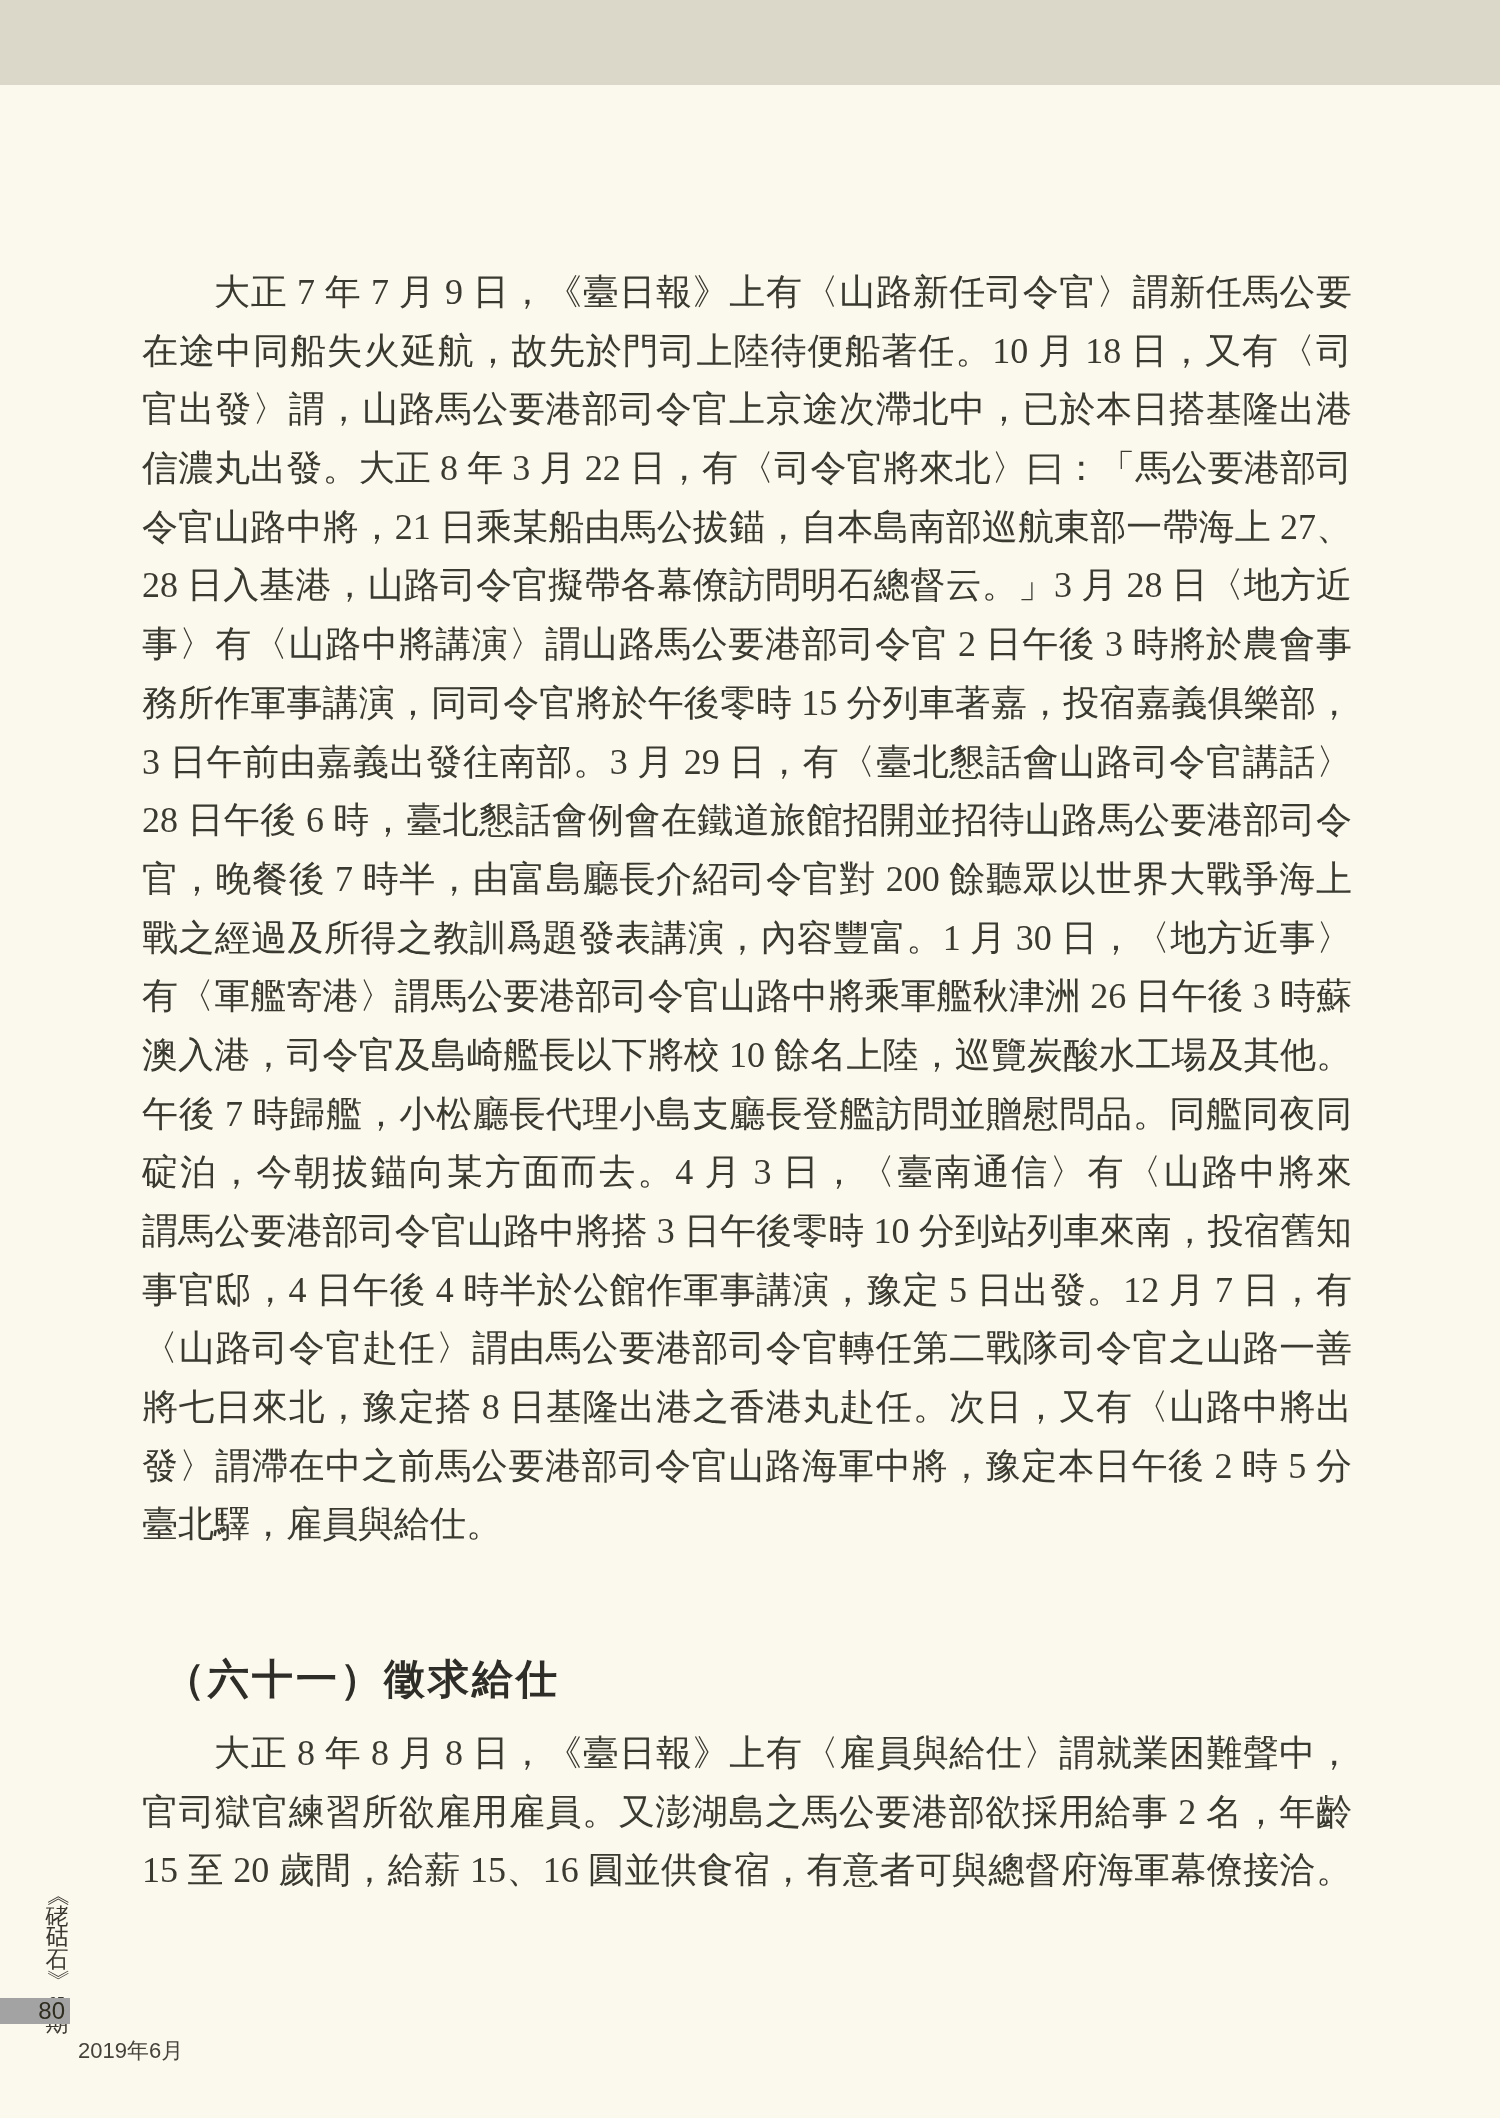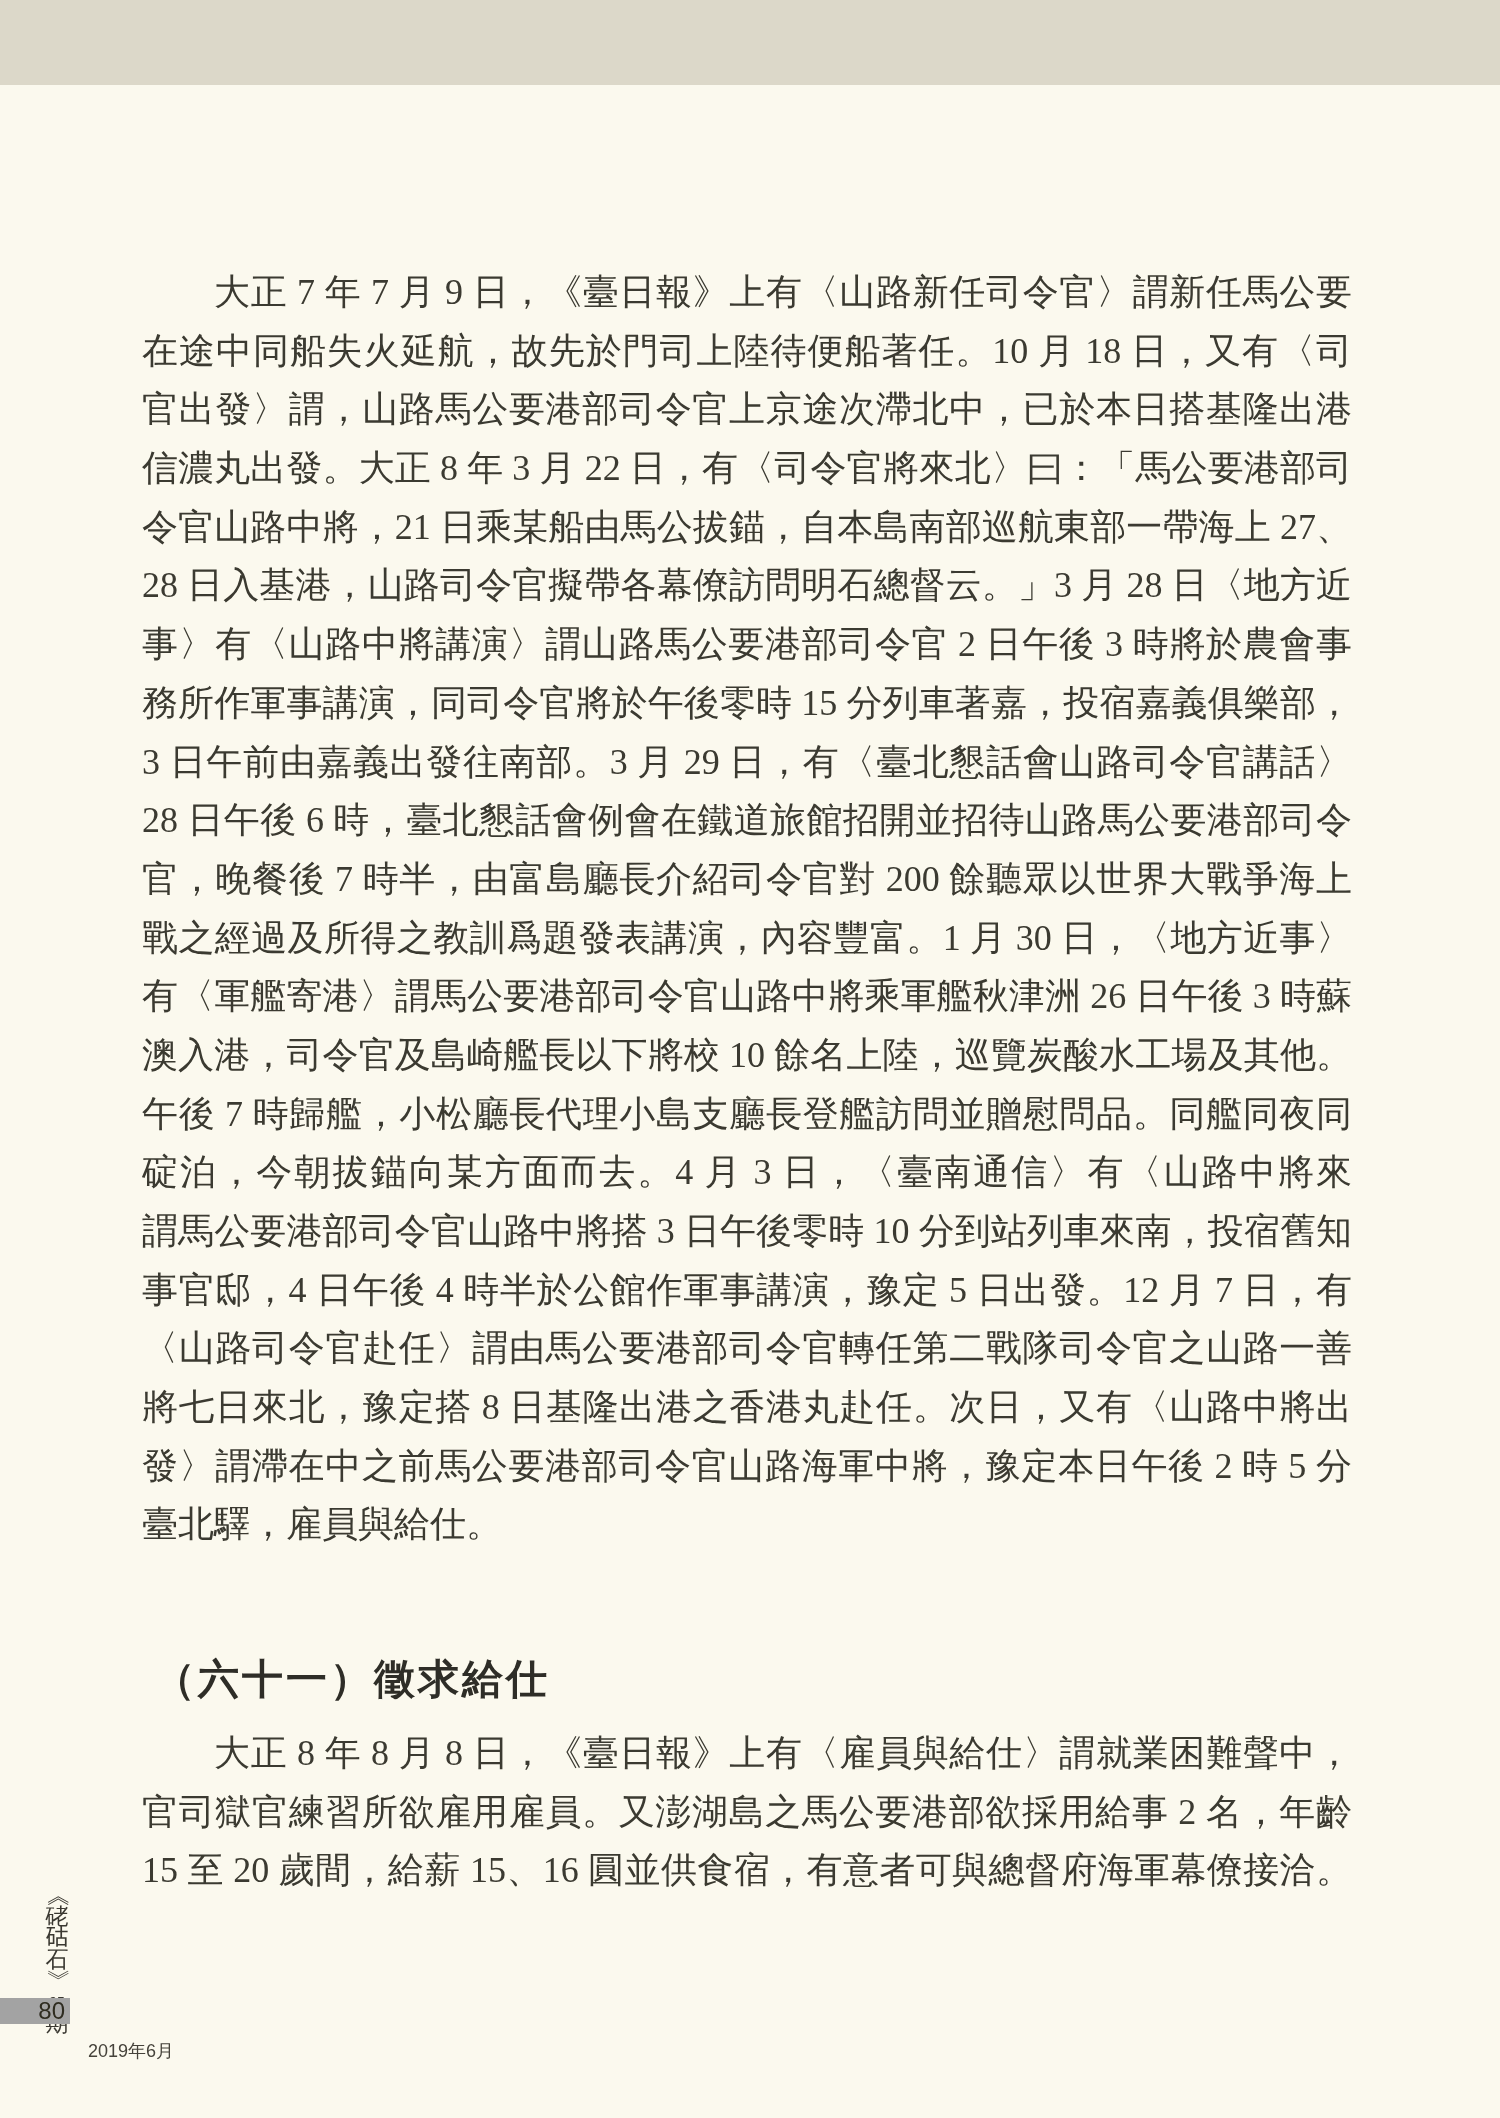--- a/index.html
+++ b/index.html
@@ -41,21 +41,21 @@
   .line {
     text-align: justify;
     text-align-last: justify;
     height: 58.7px;
     overflow: hidden;
   }
   .line.indent { padding-left: 72px; }
   .line.no-stretch { text-align-last: left; }
   .section-heading {
     position: absolute;
-    left: 154px;
+    left: 164px;
     top: 1652px;
     font-family: "Liberation Sans", sans-serif;
     font-weight: bold;
     font-size: 41px;
     letter-spacing: 3px;
     color: #2e2d27;
     text-align: right;
   }
   .journal-vertical {
     position: absolute;
@@ -94,26 +94,26 @@
     width: 100%;
     height: 26px;
     line-height: 26px;
     text-align: right;
     font-family: "Liberation Sans", sans-serif;
     font-size: 24px;
     color: #2f2c20;
   }
   .page-date {
     position: absolute;
-    left: 88px;
+    left: 78px;
     top: 2038px;
     height: 26px;
     line-height: 26px;
     font-family: "Liberation Sans", sans-serif;
-    font-size: 18px;
+    font-size: 22px;
     color: #45423a;
   }
 </style>
 </head>
 <body>
 
 <div class="top-band"></div>
 <div class="paper"></div>
 
 <div class="body-text para1">

